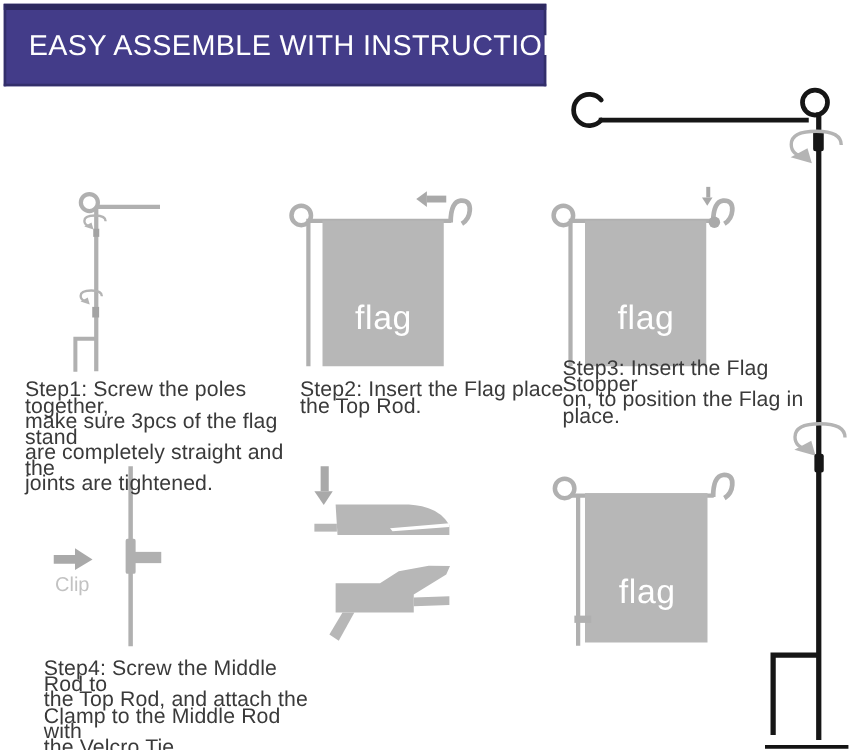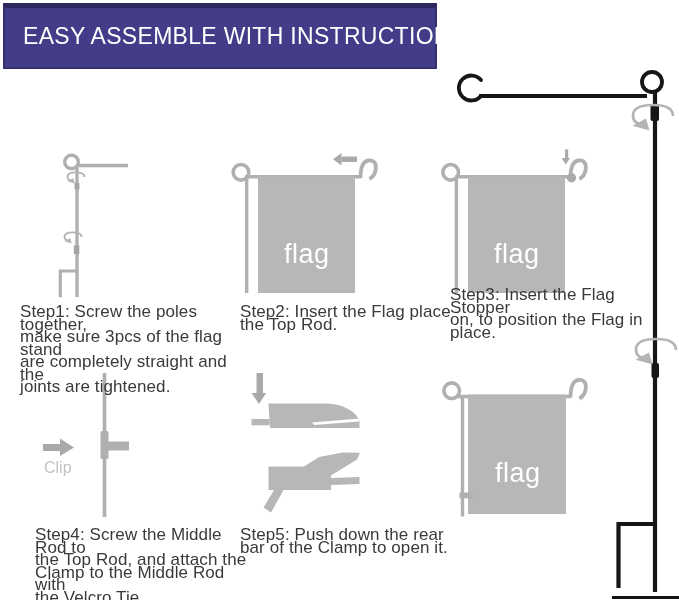--- a/index.html
+++ b/index.html
@@ -143,17 +143,15 @@
 are completely straight and the
 joints are tightened.</div>
   <div class="caption cap2">Step2: Insert the Flag place
 the Top Rod.</div>
   <div class="caption cap3">Step3: Insert the Flag Stopper
 on, to position the Flag in place.</div>
   <div class="caption cap4">Step4: Screw the Middle Rod to
 the Top Rod, and attach the
 Clamp to the Middle Rod with
 the Velcro Tie.</div>
-  <div class="caption cap5">Step5: Push down the rear
-bar of the Clamp to open it.</div>
 
   <div class="edge-line"></div>
 </div>
 
 </body></html>

